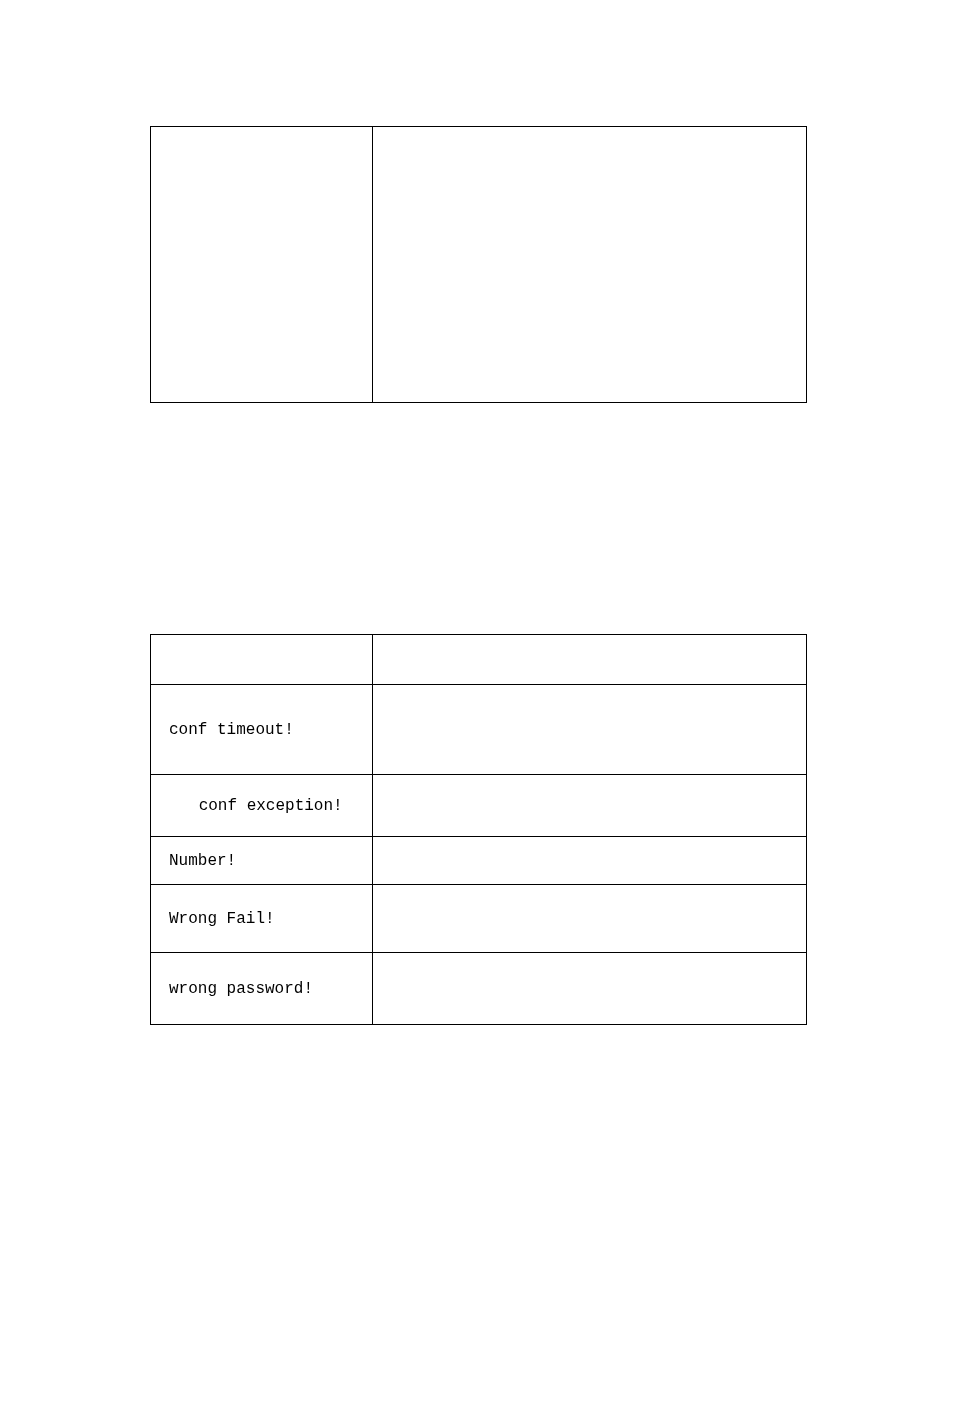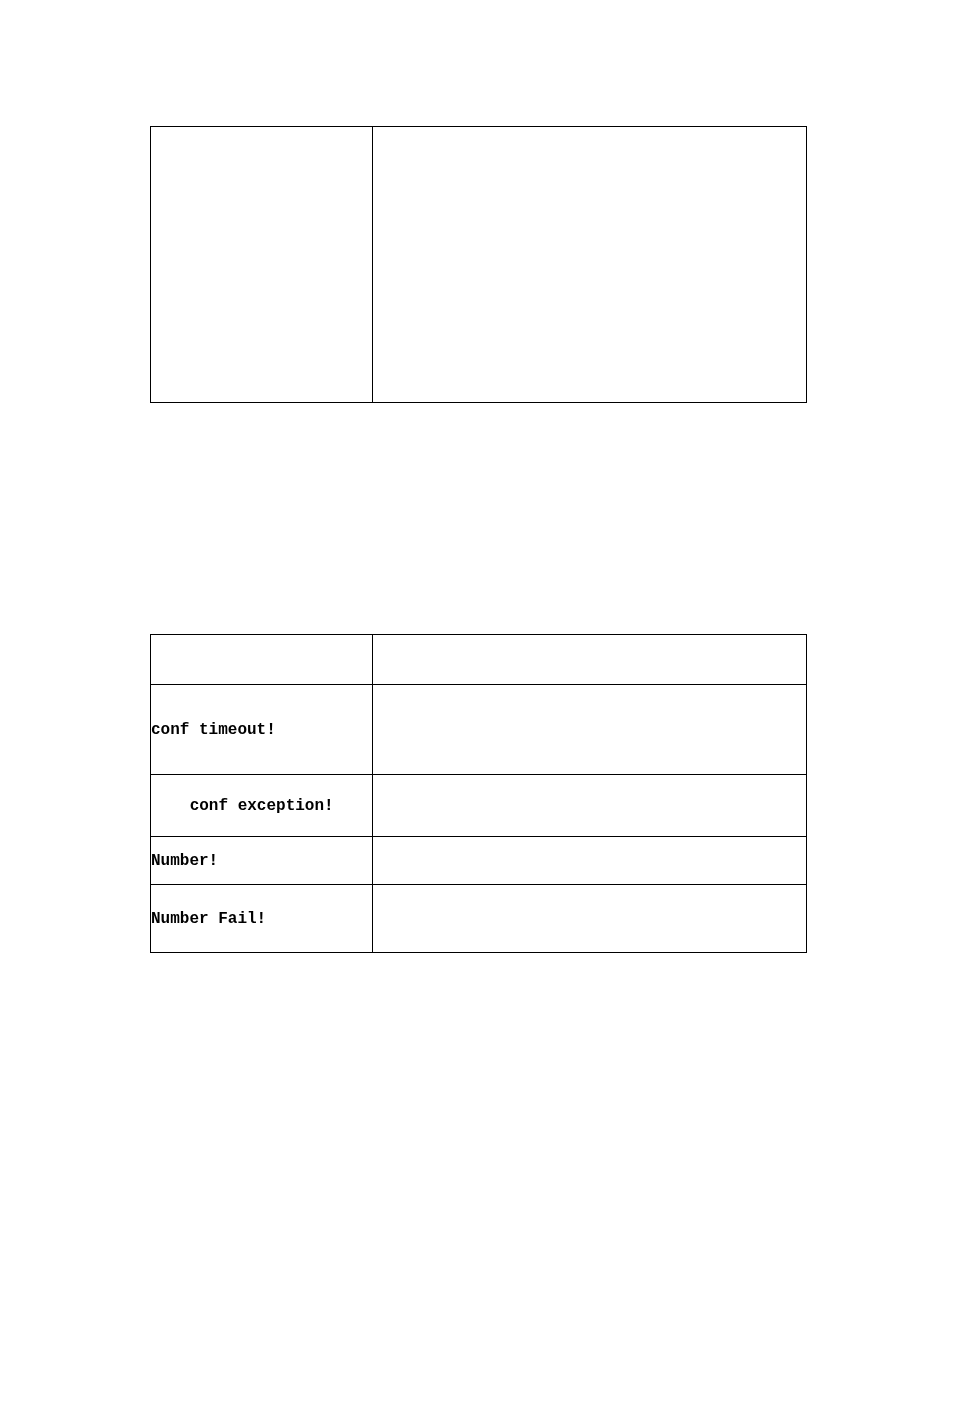--- a/index.html
+++ b/index.html
@@ -40,21 +40,21 @@
       height: 276px;
     }
     .table-2 {
       left: 150px;
       top: 634px;
       width: 657px;
     }
     .table-2 td {
       border: 1px solid #000000;
       vertical-align: middle;
-      font-weight: bold;
+      padding-left: 18px;
     }
     .table-2 .col-1 {
       width: 222px;
     }
     .table-2 .col-2 {
       width: 433px;
     }
     .table-2 .row-header {
       height: 50px;
     }
@@ -105,17 +105,21 @@
   </tr>
   <tr class="row-2">
     <td class="col-1"><span>conf exception!</span></td>
     <td class="col-2"><span></span></td>
   </tr>
   <tr class="row-3">
     <td class="col-1"><span>Number!</span></td>
     <td class="col-2"><span></span></td>
   </tr>
   <tr class="row-4">
-    <td class="col-1"><span>Number Fail!</span></td>
+    <td class="col-1"><span>Wrong Fail!</span></td>
+    <td class="col-2"><span></span></td>
+  </tr>
+  <tr class="row-7">
+    <td class="col-1"><span>wrong password!</span></td>
     <td class="col-2"><span></span></td>
   </tr>
 </tbody>
   </table>
 
 </body></html>

